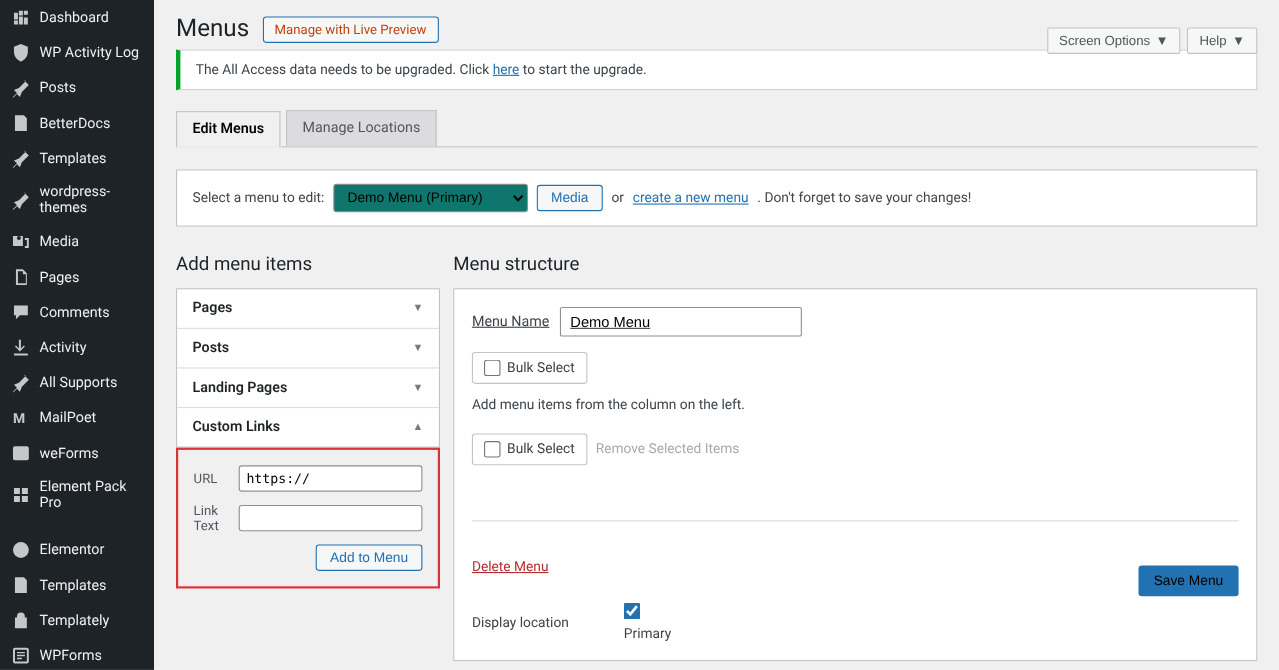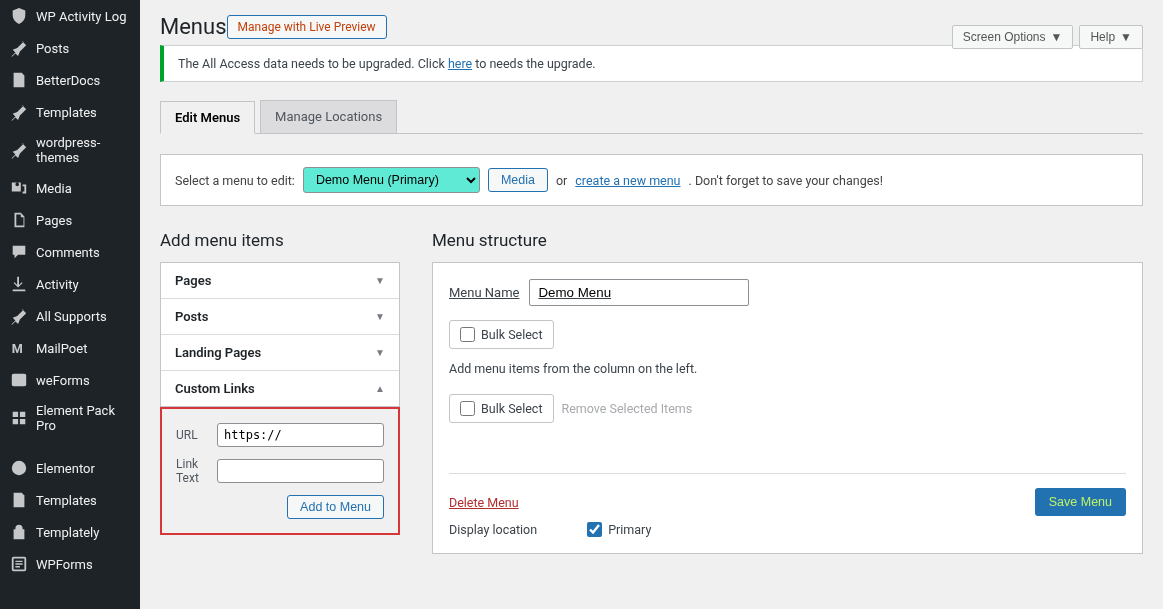--- a/index.html
+++ b/index.html
@@ -9,37 +9,37 @@
 
 .sidebar { width: 140px; background: #1d2327; color: #f0f0f1; flex-shrink: 0; }
 .sidebar-item { display: flex; align-items: center; padding: 7px 10px; font-size: 13px; color: #f0f0f1; cursor: pointer; gap: 8px; }
 .sidebar-item .icon { width: 18px; height: 18px; display: flex; align-items: center; justify-content: center; flex-shrink: 0; opacity: 0.8; }
 .sidebar-gap { height: 12px; }
 
 
 .main { flex: 1; padding: 0 20px; overflow: hidden; position: relative; }
 .top-btns { position: absolute; right: 20px; top: 5px; display: flex; gap: 6px; }
 .top-btn { background: #f6f7f7; border: 1px solid #c3c4c7; padding: 4px 10px; font-size: 12px; color: #555; cursor: pointer; display: flex; align-items: center; gap: 5px; border-radius: 2px; margin-top: 20px;}
-.page-head { display: flex; align-items: center; padding-top: 14px; padding-bottom: 6px; }
+.page-head { display: flex; align-items: center; gap: 12px; padding-top: 14px; padding-bottom: 6px; }
 .page-title { font-size: 22px; font-weight: 400; color: #1d2327; }
 .preview-link { border: 1px solid #2271b1; color: #c2410c; padding: 4px 10px; font-size: 12px; border-radius: 3px; cursor: pointer; background: #f6f7f7; }
 
 .notice { border: 1px solid #ccd0d4; border-left: 4px solid #00a32a; background: #fff; padding: 10px 14px; margin-bottom: 18px; font-size: 12.5px; color: #3c434a; }
 .notice a { color: #2271b1; text-decoration: underline; cursor: pointer; }
 
 .tabs { display: flex; margin-bottom: 0; border-bottom: 1px solid #c3c4c7; }
 .tab { padding: 8px 14px; border: 1px solid #c3c4c7; border-bottom: none; background: #dcdcde; color: #50575e; font-size: 13px; cursor: pointer; margin-right: 5px; }
 .tab.active { background: #f0f0f1; color: #000; font-weight: 600; border-bottom: 1px solid #f0f0f1; position: relative; top: 1px;}
 
 .select-row { border: 1px solid #c3c4c7; background: #fff; padding: 12px 14px; margin-top: 20px; display: flex; align-items: center; gap: 8px; font-size: 12.5px; color: #444; }
-.select-row select { padding: 4px 24px 4px 8px; border: 1px solid #8c8f94; border-radius: 3px; background: #5eead4; font-size: 12.5px; }
+.select-row select { padding: 4px 24px 4px 8px; border: 1px solid #8c8f94; border-radius: 3px; background: #0f766e; font-size: 12.5px; }
 .btn-outline { border: 1px solid #2271b1; background: #f6f7f7; color: #2271b1; padding: 4px 12px; border-radius: 3px; cursor: pointer; font-size: 12.5px; }
 .select-row a { color: #2271b1; text-decoration: underline; cursor: pointer; }
 
-.cols { display: flex; gap: 32px; margin-top: 24px; }
+.cols { display: flex; gap: 12px; margin-top: 24px; }
 .col-left { width: 240px; flex-shrink: 0; }
 .col-right { flex: 1; }
 .col-head { font-size: 17px; font-weight: 400; color: #1d2327; margin-bottom: 12px; }
 
 .metaboxes { border: 1px solid #c3c4c7; background: #fff; }
 .metabox-h { padding: 10px 14px; border-bottom: 1px solid #dcdcde; font-size: 13px; color: #1d2327; display: flex; justify-content: space-between; align-items: center; cursor: pointer; font-weight: 600;}
 .metabox-h:last-of-type { border-bottom: none; }
 .caret { color: #787c82; font-size: 10px; }
 
 .custom-links-box { border: 2px solid #d63638; padding: 14px; display: flex; flex-direction: column; gap: 10px; }
@@ -51,32 +51,40 @@
 .structure-box { border: 1px solid #c3c4c7; background: #fff; padding: 16px; min-height: 250px; position: relative; }
 .menu-name-row { display: flex; align-items: center; gap: 10px; margin-bottom: 14px; text-decoration: underline; }
 .menu-name-row input { border: 1px solid #8c8f94; padding: 5px 8px; width: 220px; border-radius: 2px; }
 .bulk-row { display: flex; align-items: center; gap: 8px; margin-bottom: 12px; }
 .bulk-chk { border: 1px solid #c3c4c7; padding: 6px 10px; display: flex; align-items: center; gap: 6px; font-size: 12.5px; border-radius: 3px; }
 .bulk-chk input { width: 15px; height: 15px; }
 .muted-link { color: #a7aaad; font-size: 12.5px; }
 .instr { font-size: 12.5px; color: #3c434a; margin-bottom: 18px; }
 .footer-row { border-top: 1px solid #dcdcde; padding-top: 14px; margin-top: 50px; display: flex; justify-content: space-between; align-items: center; }
 .delete-link { color: #b32d2e; text-decoration: underline; cursor: pointer; font-size: 12.5px; }
-.btn-primary { background: #2271b1; color: #bef264; border: none; padding: 7px 14px; border-radius: 3px; cursor: pointer; font-size: 12.5px; }
+.btn-primary { background: #2271b1; color: #000000; border: none; padding: 7px 14px; border-radius: 3px; cursor: pointer; font-size: 12.5px; margin-top: 26px; }
 .display-loc { display: flex; align-items: center; gap: 50px; font-size: 12.5px; margin-top: 6px; }
 .display-loc input { width: 15px; height: 15px; accent-color: #2271b1; }
-.loc-chk { display: flex; align-items: flex-start; gap: 6px; }
+.loc-chk { display: flex; align-items: flex-start; gap: 6px; flex-direction: column; }
 
 svg { width: 18px; height: 18px; fill: currentColor; }
 </style>
 </head>
 <body>
 
 <div class="layout">
   <div class="sidebar">
+    <div class="sidebar-item">
+        <span class="icon">
+          <svg viewBox="0 0 20 20">
+            <path d="M3 12h4V5H3v7zm0 5h4v-4H3v4zm5 0h4V9H8v8zm5 0h4v-7h-4v7zM8 8h4V3H8v5zm5-5v4h4V3h-4z"></path>
+          </svg>
+        </span>
+        <span>Dashboard</span>
+      </div>
     <div class="sidebar-item">
         <span class="icon">
           <svg viewBox="0 0 20 20">
             <path d="M10 1l7 3v5c0 5-3 8-7 10-4-2-7-5-7-10V4l7-3z"></path>
           </svg>
         </span>
         <span>WP Activity Log</span>
       </div>
     <div class="sidebar-item">
         <span class="icon">
@@ -222,21 +230,21 @@
           <span>▼</span>
         </button>
     </div>
 
     <div class="page-head">
       <h1 class="page-title">Menus</h1>
       <a class="preview-link">Manage with Live Preview</a>
     </div>
 
     <div class="notice">
-      <span>The All Access data needs to be upgraded. Click </span><a>here</a><span> to needs the upgrade.</span>
+      <span>The All Access data needs to be upgraded. Click </span><a>here</a><span> to start the upgrade.</span>
     </div>
 
     <div class="tabs">
       <div class="tab active">Edit Menus</div>
       <div class="tab">Manage Locations</div>
     </div>
 
     <div class="select-row">
       <span>Select a menu to edit:</span>
       <select><option>Demo Menu (Primary)</option></select>

